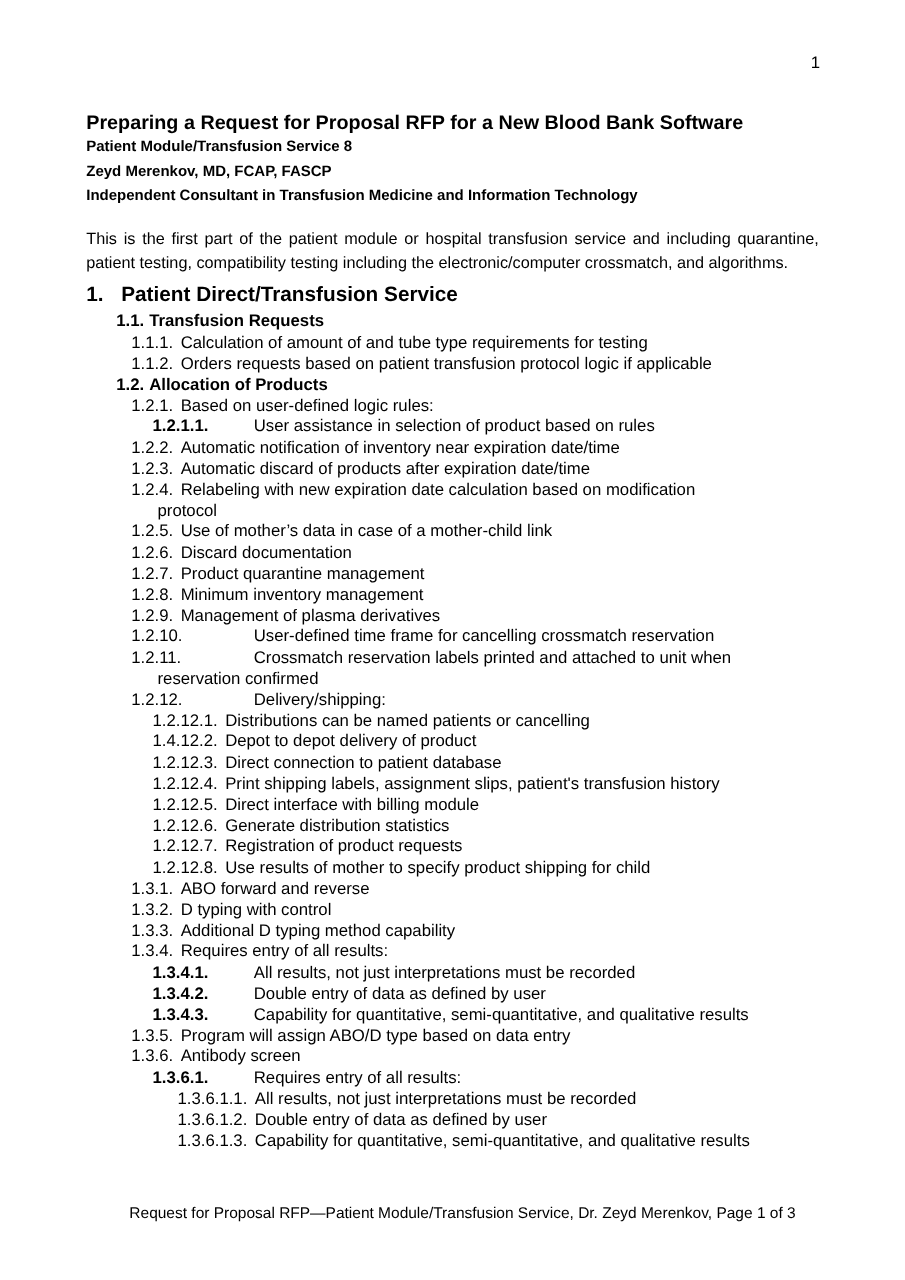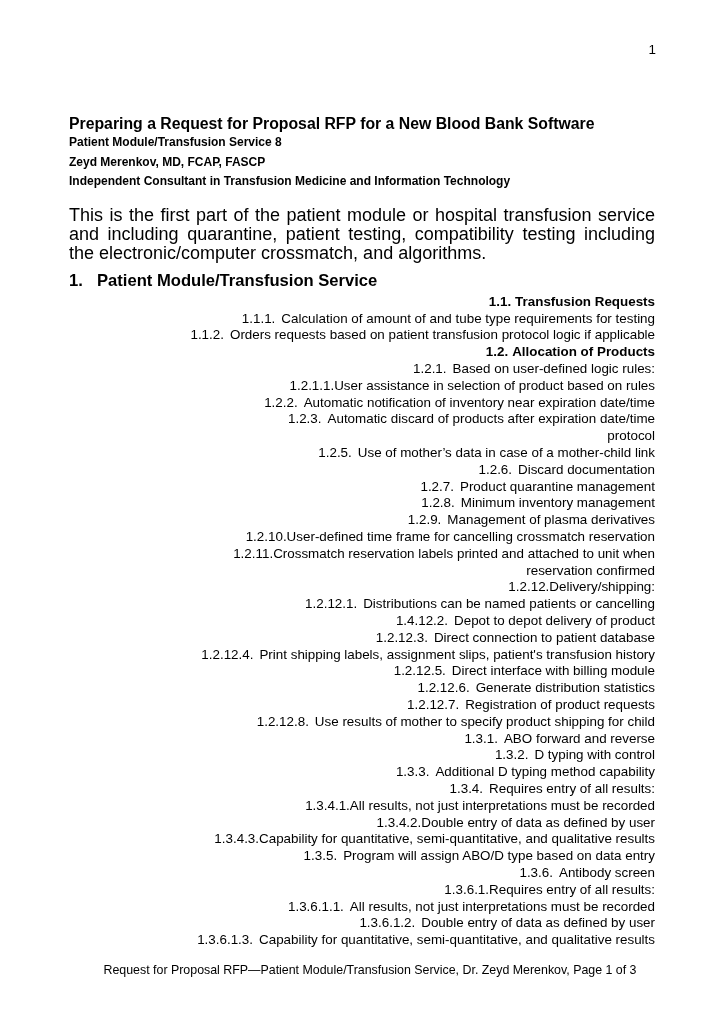--- a/index.html
+++ b/index.html
@@ -17,52 +17,51 @@
     position: absolute;
     top: 42px;
     right: 68px;
     font-size: 13.4px;
     line-height: 15px;
   }
   .content {
     margin-left: 69px;
     width: 586px;
     padding-top: 89px;
-    margin-top: 25px;
   }
   .title-block { font-weight: bold; line-height: 19.4px; }
   .doc-title { font-size: 15.8px; }
   .doc-sub { font-size: 12px; }
   .intro {
     margin-top: 14px;
-    font-size: 18px;
+    font-size: 13px;
     line-height: 19.4px;
     text-align: justify;
   }
   .section-heading {
     margin-top: 7px;
     font-size: 16.6px;
     font-weight: bold;
     line-height: 20px;
   }
   .section-heading .num { display: inline-block; width: 22px; }
   .outline {
     margin-top: 3px;
     font-size: 13.4px;
     line-height: 16.8px;
   }
-  .line { white-space: nowrap; text-align: right; }
+  .line { white-space: nowrap; }
   .lvl2 { padding-left: 24px; font-weight: bold; }
   .lvl3 { padding-left: 36px; }
   .lvl4 { padding-left: 53px; }
   .lvl5 { padding-left: 73px; }
   .num { margin-right: 6px; }
   .lvl2 .num { margin-right: 4px; }
   .tab.lvl3 .num { display: inline-block; width: 98px; margin-right: 0; }
-  .tab.lvl4 .num { display: inline-block; width: 81px; margin-right: 0; }
+  .tab.lvl4 .num { display: inline-block; width: 81px; margin-right: 0; font-weight: bold; }
   .cont { padding-left: 57px; white-space: nowrap; }
   .footer {
     position: absolute;
     top: 963px;
     left: 0;
     width: 100%;
     text-align: center;
     font-size: 12.4px;
     padding-left: 16px;
   }
@@ -76,31 +75,32 @@
   <div class="content">
     <div class="title-block">
       <div class="doc-title">Preparing a Request for Proposal RFP for a New Blood Bank Software</div>
       <div class="doc-sub">Patient Module/Transfusion Service 8</div>
       <div class="doc-sub">Zeyd Merenkov, MD, FCAP, FASCP</div>
       <div class="doc-sub">Independent Consultant in Transfusion Medicine and Information Technology</div>
     </div>
 
     <p class="intro">This is the first part of the patient module or hospital transfusion service and including quarantine, patient testing, compatibility testing including the electronic/computer crossmatch, and algorithms.</p>
 
-    <div class="section-heading"><span class="num">1.</span><span>Patient Module/Transfusion Service</span></div>
+    <div class="section-heading"><span class="num">1.</span><span>Patient Direct/Transfusion Service</span></div>
 
     <div class="outline">
         <div class="line lvl2"><span class="num">1.1.</span><span class="txt">Transfusion Requests</span></div>
         <div class="line lvl3"><span class="num">1.1.1.</span><span class="txt">Calculation of amount of and tube type requirements for testing</span></div>
         <div class="line lvl3"><span class="num">1.1.2.</span><span class="txt">Orders requests based on patient transfusion protocol logic if applicable</span></div>
         <div class="line lvl2"><span class="num">1.2.</span><span class="txt">Allocation of Products</span></div>
         <div class="line lvl3"><span class="num">1.2.1.</span><span class="txt">Based on user-defined logic rules:</span></div>
         <div class="line lvl4 tab"><span class="num">1.2.1.1.</span><span class="txt">User assistance in selection of product based on rules</span></div>
         <div class="line lvl3"><span class="num">1.2.2.</span><span class="txt">Automatic notification of inventory near expiration date/time</span></div>
         <div class="line lvl3"><span class="num">1.2.3.</span><span class="txt">Automatic discard of products after expiration date/time</span></div>
+        <div class="line lvl3"><span class="num">1.2.4.</span><span class="txt">Relabeling with new expiration date calculation based on modification</span></div>
         <div class="line cont">protocol</div>
         <div class="line lvl3"><span class="num">1.2.5.</span><span class="txt">Use of mother’s data in case of a mother-child link</span></div>
         <div class="line lvl3"><span class="num">1.2.6.</span><span class="txt">Discard documentation</span></div>
         <div class="line lvl3"><span class="num">1.2.7.</span><span class="txt">Product quarantine management</span></div>
         <div class="line lvl3"><span class="num">1.2.8.</span><span class="txt">Minimum inventory management</span></div>
         <div class="line lvl3"><span class="num">1.2.9.</span><span class="txt">Management of plasma derivatives</span></div>
         <div class="line lvl3 tab"><span class="num">1.2.10.</span><span class="txt">User-defined time frame for cancelling crossmatch reservation</span></div>
         <div class="line lvl3 tab"><span class="num">1.2.11.</span><span class="txt">Crossmatch reservation labels printed and attached to unit when</span></div>
         <div class="line cont">reservation confirmed</div>
         <div class="line lvl3 tab"><span class="num">1.2.12.</span><span class="txt">Delivery/shipping:</span></div>

